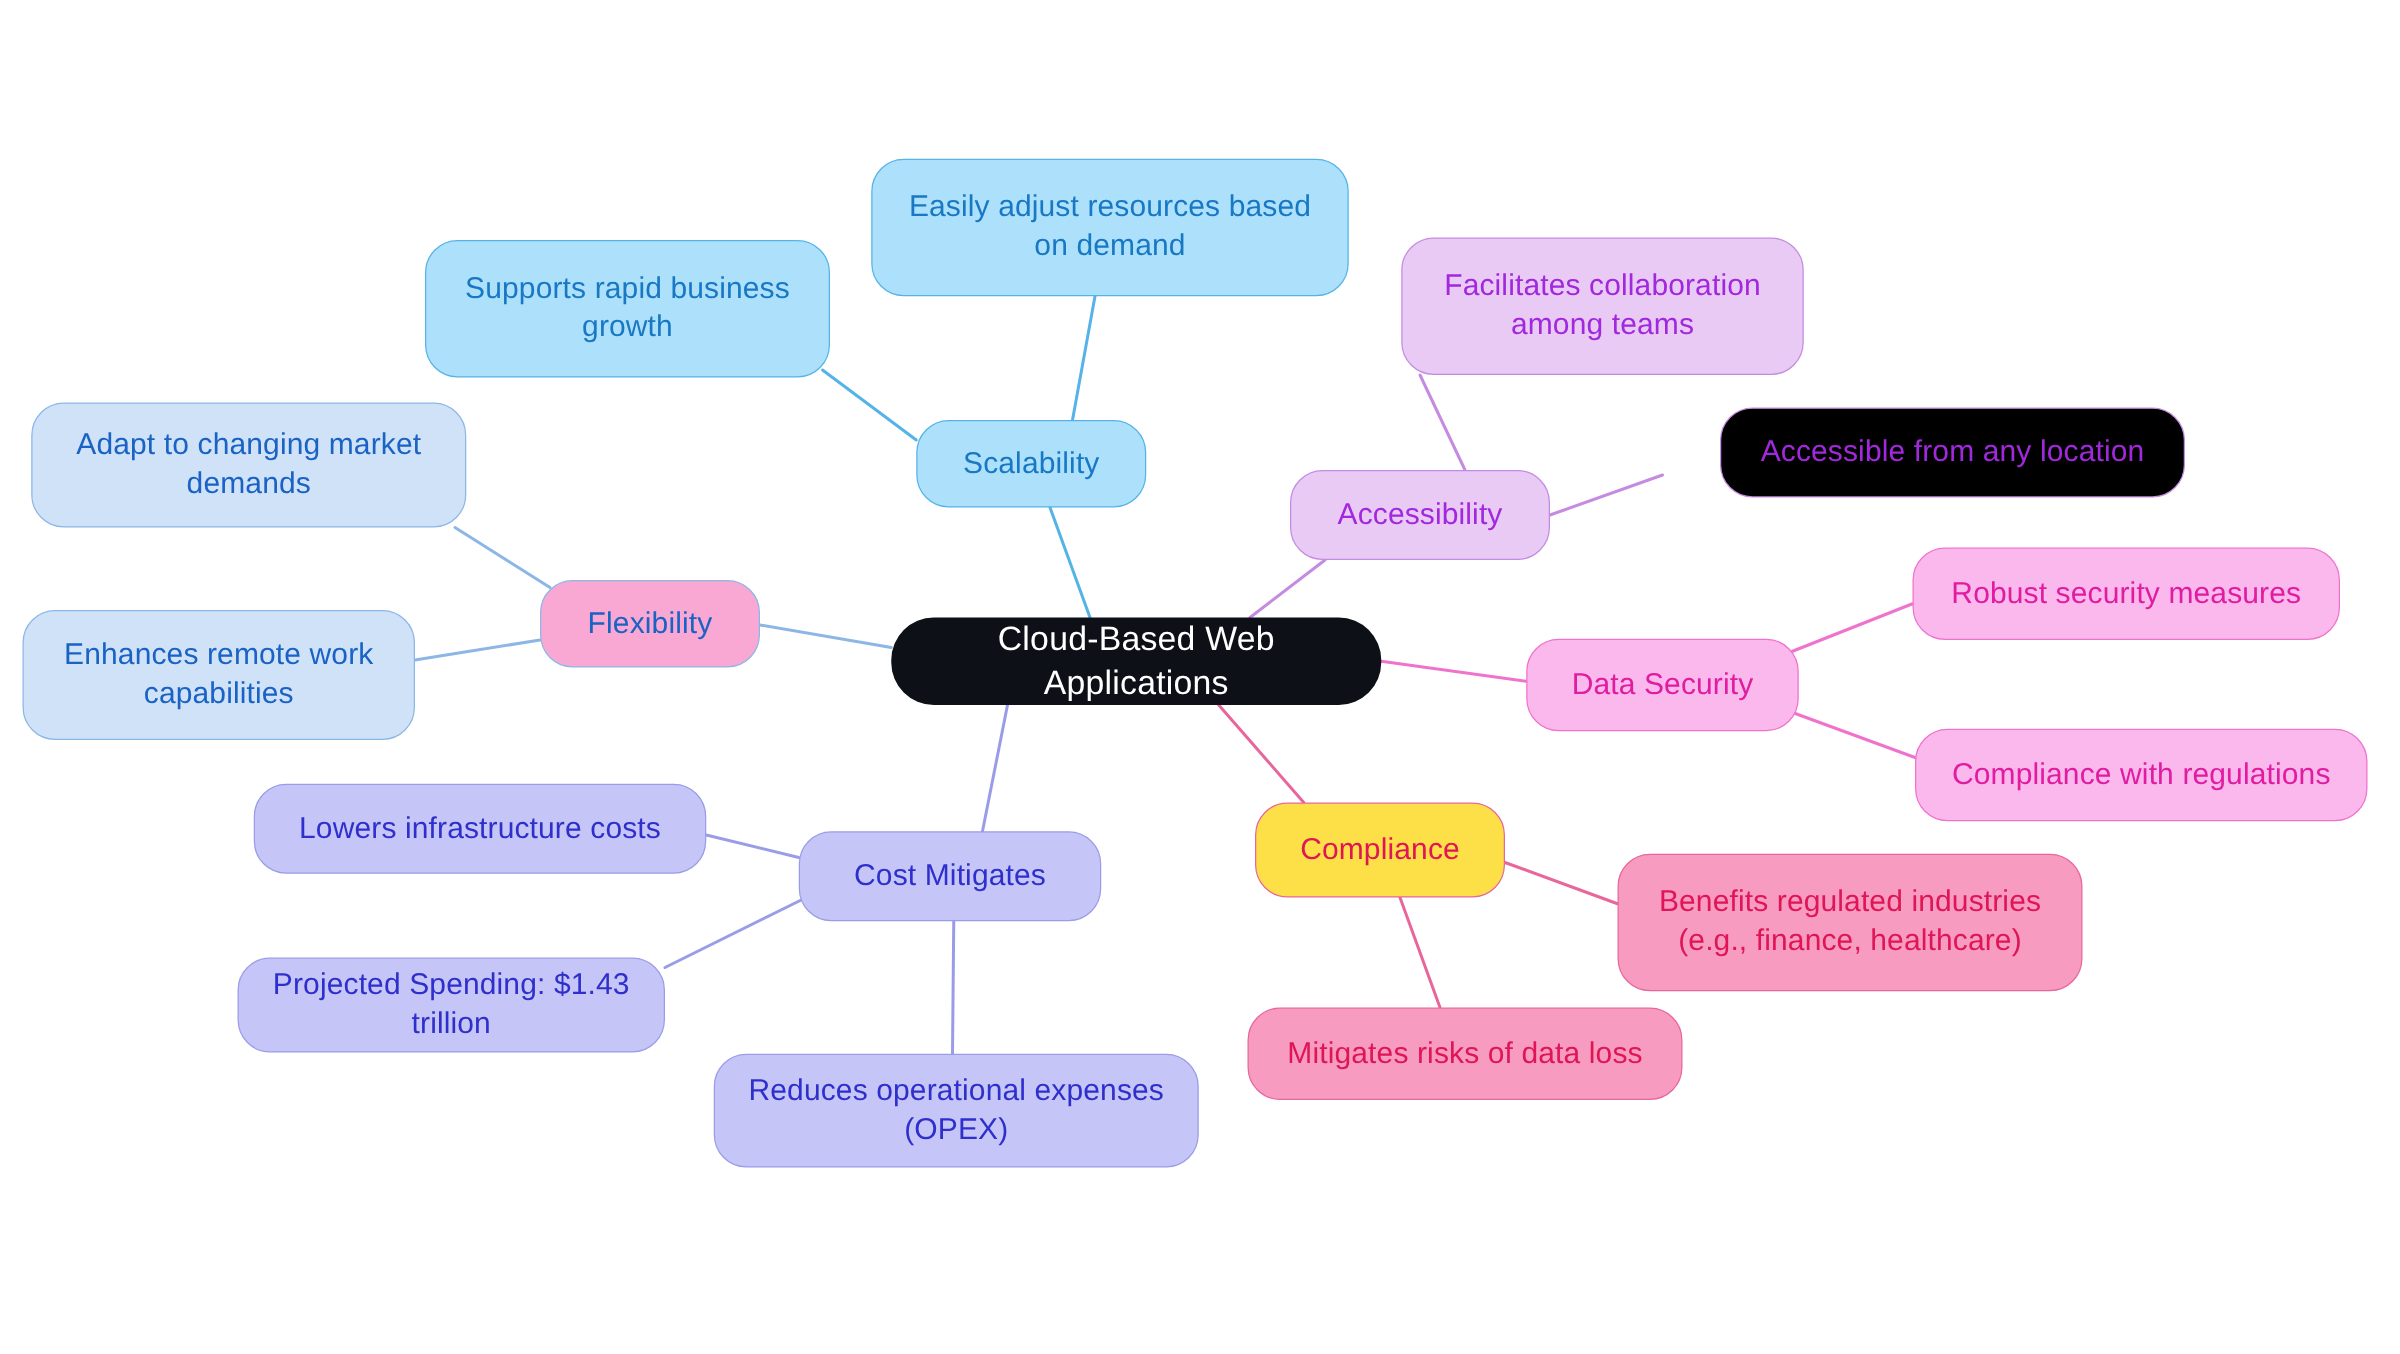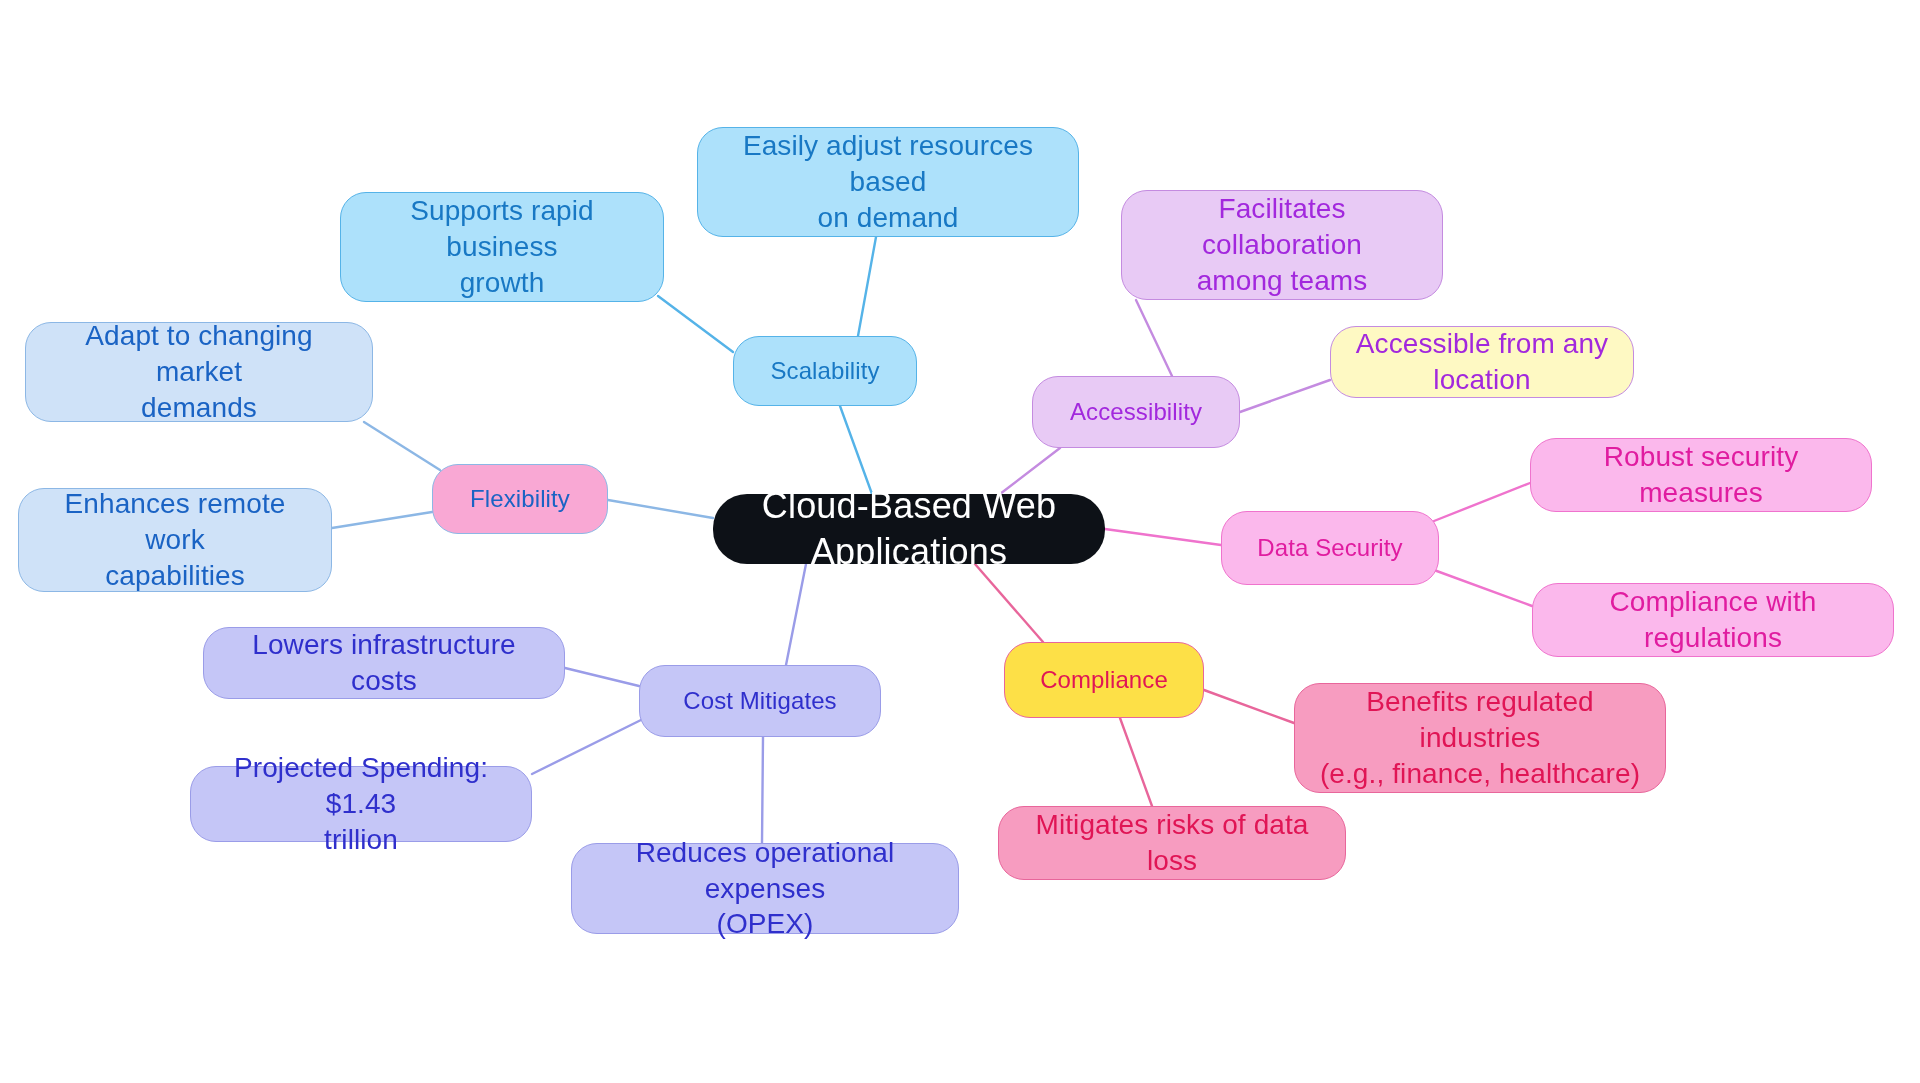--- a/index.html
+++ b/index.html
@@ -38,28 +38,28 @@
     line-height: 1.28;
     letter-spacing: 0.1px;
     padding: 6px 14px;
     white-space: pre-line;
   }
   .node.root {
     border-radius: 34px;
     border-width: 0;
     background: #0d1117;
     color: #ffffff;
-    font-size: 36px;
+    font-size: 27px;
     letter-spacing: 0.2px;
   }
   .node.branch {
     font-size: 24px;
   }
   .node.leaf {
-    font-size: 28px;
+    font-size: 24px;
   }
 </style>
 </head>
 <body>
 
 <div id="canvas">
   <svg id="edges" width="1920" height="1083" viewBox="0 0 1920 1083">
       <line x1="872" y1="494" x2="840" y2="406" stroke="#55b3e8" stroke-width="2.4" stroke-linecap="round"></line>
       <line x1="858" y1="336" x2="876" y2="237" stroke="#55b3e8" stroke-width="2.4" stroke-linecap="round"></line>
       <line x1="733" y1="352" x2="658" y2="296" stroke="#55b3e8" stroke-width="2.4" stroke-linecap="round"></line>
@@ -94,21 +94,21 @@
 capabilities</div>
       <div class="node branch" style="left: 639px; top: 665px; width: 242px; height: 72px; background: rgb(197, 198, 247); border-color: rgb(154, 156, 232); color: rgb(47, 47, 204);">Cost Mitigates</div>
       <div class="node leaf" style="left: 203px; top: 627px; width: 362px; height: 72px; background: rgb(197, 198, 247); border-color: rgb(154, 156, 232); color: rgb(47, 47, 204);">Lowers infrastructure costs</div>
       <div class="node leaf" style="left: 190px; top: 766px; width: 342px; height: 76px; background: rgb(197, 198, 247); border-color: rgb(154, 156, 232); color: rgb(47, 47, 204);">Projected Spending: $1.43
 trillion</div>
       <div class="node leaf" style="left: 571px; top: 843px; width: 388px; height: 91px; background: rgb(197, 198, 247); border-color: rgb(154, 156, 232); color: rgb(47, 47, 204);">Reduces operational expenses
 (OPEX)</div>
       <div class="node branch" style="left: 1032px; top: 376px; width: 208px; height: 72px; background: rgb(232, 202, 245); border-color: rgb(196, 139, 224); color: rgb(162, 40, 221);">Accessibility</div>
       <div class="node leaf" style="left: 1121px; top: 190px; width: 322px; height: 110px; background: rgb(232, 202, 245); border-color: rgb(196, 139, 224); color: rgb(162, 40, 221);">Facilitates collaboration
 among teams</div>
-      <div class="node leaf" style="left: 1330px; top: 326px; width: 304px; height: 72px; background: #fef9c3; border-color: rgb(196, 139, 224); color: rgb(162, 40, 221);">Accessible from any location</div>
+      <div class="node leaf" style="left: 1376px; top: 326px; width: 372px; height: 72px; background: #000000; border-color: rgb(196, 139, 224); color: rgb(162, 40, 221);">Accessible from any location</div>
       <div class="node branch" style="left: 1221px; top: 511px; width: 218px; height: 74px; background: rgb(251, 184, 236); border-color: rgb(239, 115, 205); color: rgb(224, 28, 160);">Data Security</div>
       <div class="node leaf" style="left: 1530px; top: 438px; width: 342px; height: 74px; background: rgb(251, 184, 236); border-color: rgb(239, 115, 205); color: rgb(224, 28, 160);">Robust security measures</div>
       <div class="node leaf" style="left: 1532px; top: 583px; width: 362px; height: 74px; background: rgb(251, 184, 236); border-color: rgb(239, 115, 205); color: rgb(224, 28, 160);">Compliance with regulations</div>
       <div class="node branch" style="left: 1004px; top: 642px; width: 200px; height: 76px; background: #fde047; border-color: rgb(232, 102, 155); color: rgb(224, 21, 85);">Compliance</div>
       <div class="node leaf" style="left: 1294px; top: 683px; width: 372px; height: 110px; background: rgb(247, 156, 192); border-color: rgb(232, 102, 155); color: rgb(224, 21, 85);">Benefits regulated industries
 (e.g., finance, healthcare)</div>
       <div class="node leaf" style="left: 998px; top: 806px; width: 348px; height: 74px; background: rgb(247, 156, 192); border-color: rgb(232, 102, 155); color: rgb(224, 21, 85);">Mitigates risks of data loss</div>
     </div>
 </div>
 

